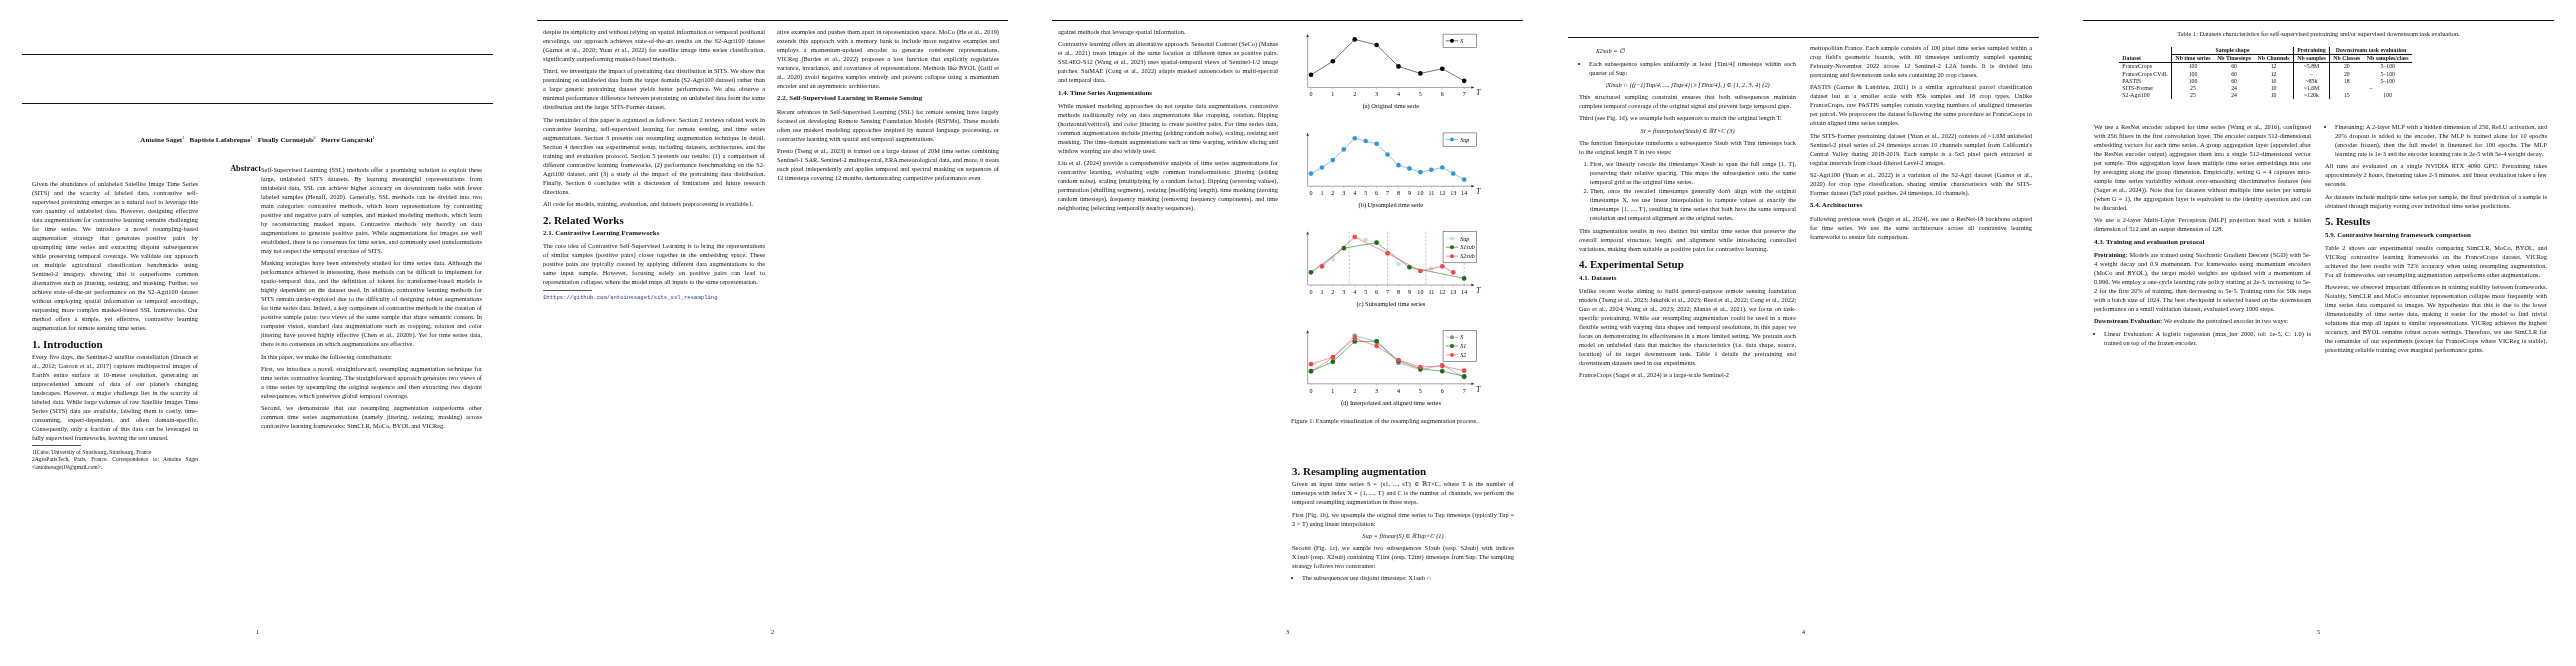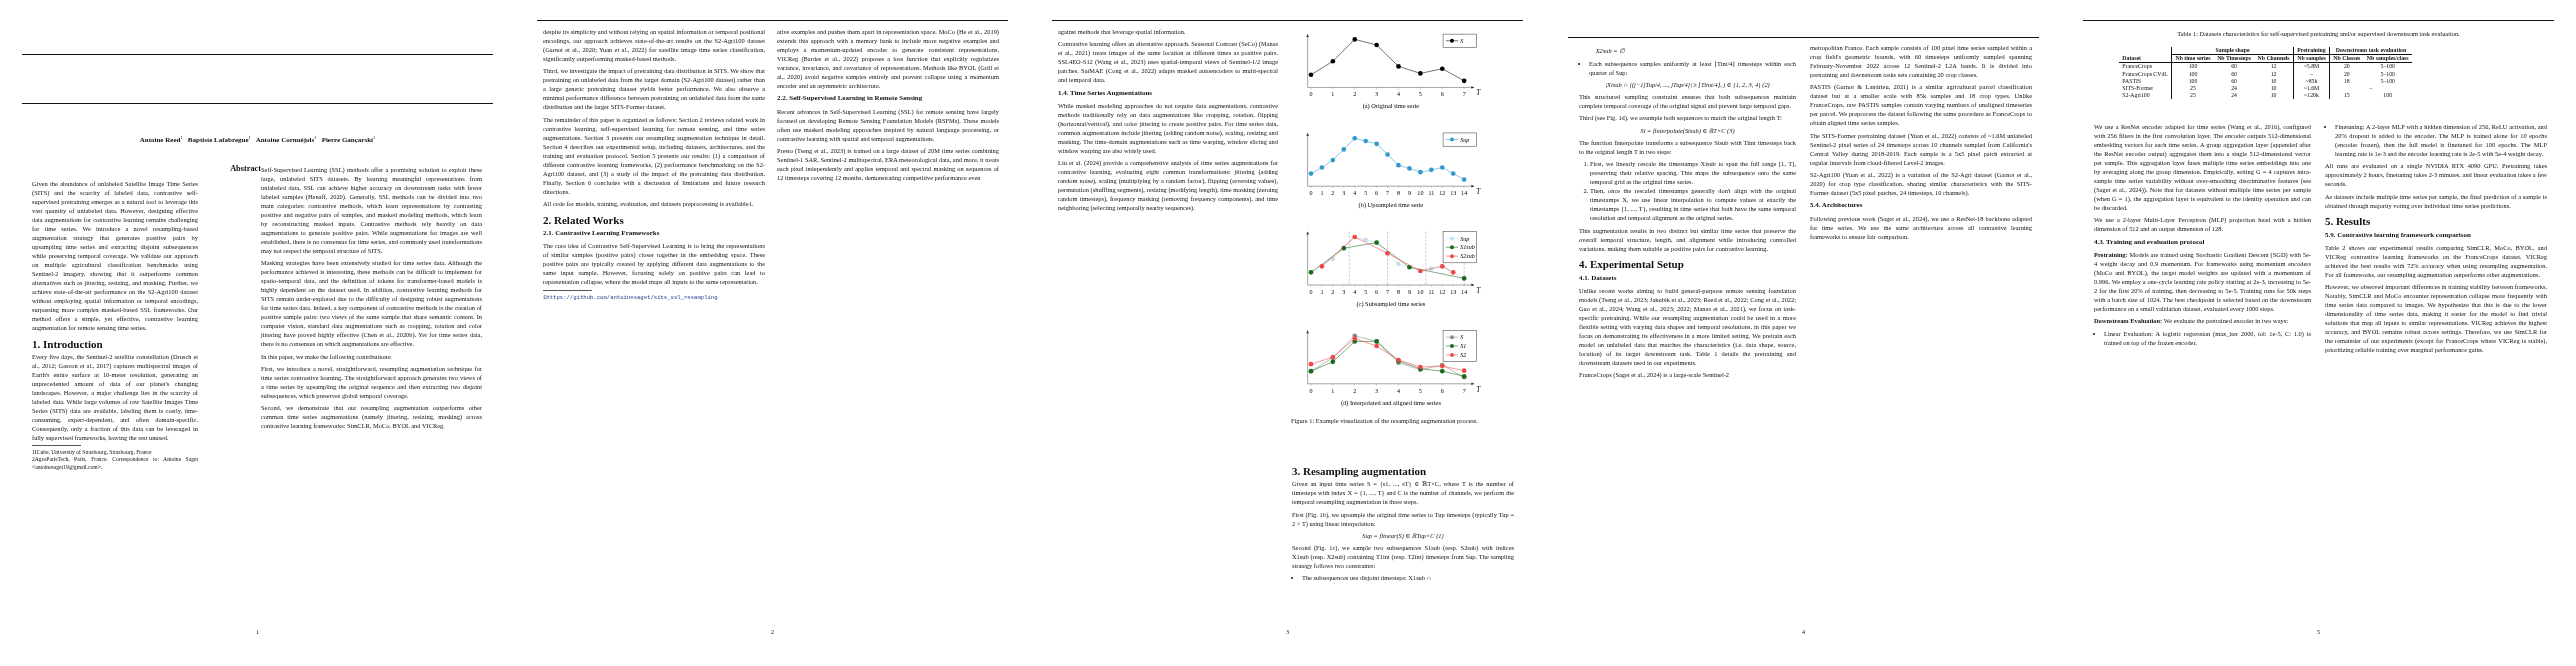--- a/index.html
+++ b/index.html
@@ -34,23 +34,23 @@
 <body>
 
 <div class="arxiv">
     <span>arXiv:2506.18587v1  [cs.CV]  23 Jun 2025</span>
   </div>
 
 <div class="page" style="left:0;">
   <div class="rule" style="top:54px;"></div>
   <div class="rule" style="top:103px;"></div>
   <div class="authors">
-    <span><span>Antoine Reed</span><sup>1</sup></span>&nbsp;&nbsp;
+    <span><span>Antoine Saget</span><sup>1</sup></span>&nbsp;&nbsp;
     <span><span>Baptiste Lafabregue</span><sup>1</sup></span>&nbsp;&nbsp;
-    <span><span>Antoine Cornuéjols</span><sup>2</sup></span>&nbsp;&nbsp;
+    <span><span>Finally Cornuéjols</span><sup>2</sup></span>&nbsp;&nbsp;
     <span><span>Pierre Gançarski</span><sup>1</sup></span>
   </div>
   <div class="abstract-h">Abstract</div>
   <div class="col" style="left:32px;top:179px;width:166px;">
     <p>Given the abundance of unlabeled Satellite Image Time Series (SITS) and the scarcity of labeled data, contrastive self-supervised pretraining emerges as a natural tool to leverage this vast quantity of unlabeled data. However, designing effective data augmentations for contrastive learning remains challenging for time series. We introduce a novel resampling-based augmentation strategy that generates positive pairs by upsampling time series and extracting disjoint subsequences while preserving temporal coverage. We validate our approach on multiple agricultural classification benchmarks using Sentinel-2 imagery, showing that it outperforms common alternatives such as jittering, resizing, and masking. Further, we achieve state-of-the-art performance on the S2-Agri100 dataset without employing spatial information or temporal encodings, surpassing more complex masked-based SSL frameworks. Our method offers a simple, yet effective, contrastive learning augmentation for remote sensing time series.</p>
     <div class="h1">1. Introduction</div>
     <p>Every five days, the Sentinel-2 satellite constellation (Drusch et al., 2012; Gascon et al., 2017) captures multispectral images of Earth's entire surface at 10-meter resolution, generating an unprecedented amount of data of our planet's changing landscapes. However, a major challenge lies in the scarcity of labeled data. While large volumes of raw Satellite Images Time Series (SITS) data are available, labeling them is costly, time-consuming, expert-dependent, and often domain-specific. Consequently, only a fraction of this data can be leveraged in fully supervised frameworks, leaving the rest unused.</p>
     <div class="footnote-rule"></div>
     <div style="font-size:5.6px;line-height:7.8px;">1ICube, University of Strasbourg, Strasbourg, France</div>
     <div style="font-size:5.6px;line-height:7.8px;">2AgroParisTech, Paris, France. Correspondence to: Antoine Saget &lt;antoinesaget19@gmail.com&gt;.</div>

